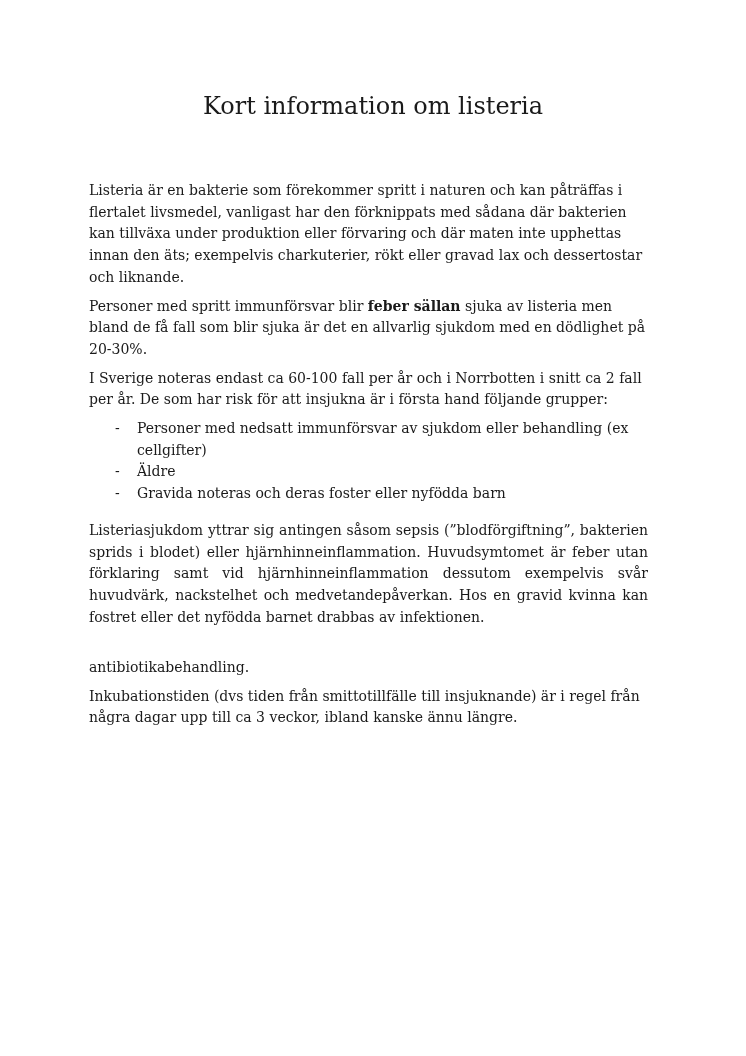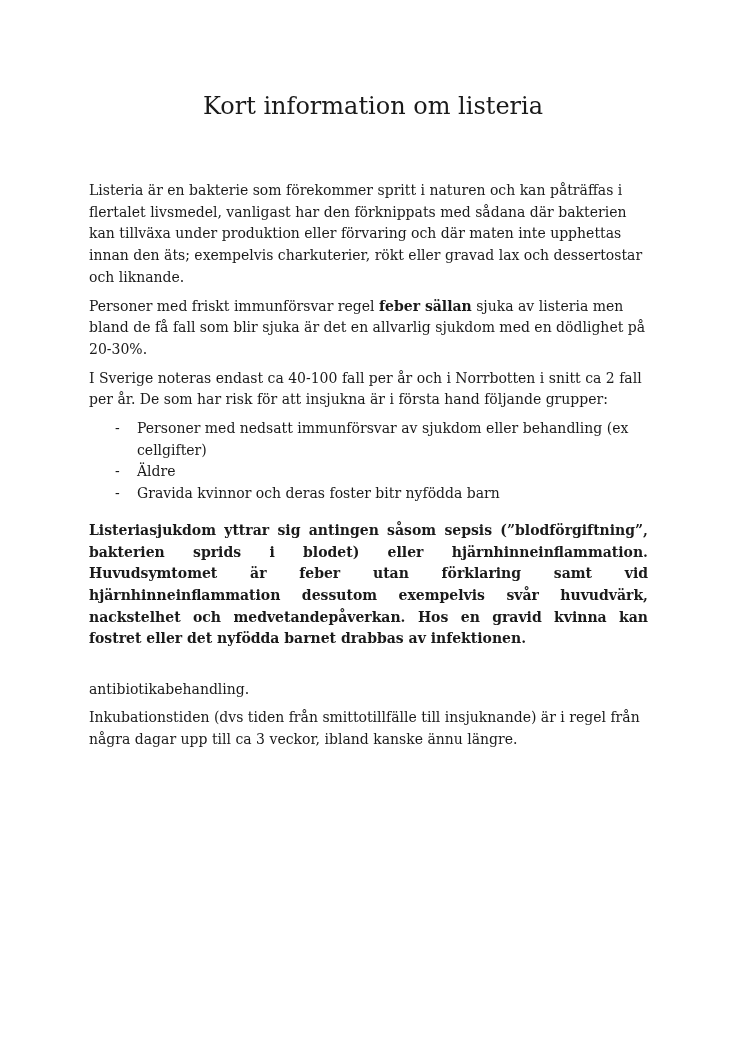--- a/index.html
+++ b/index.html
@@ -27,21 +27,20 @@
     text-align: center;
     font-size: 24px;
     line-height: 32px;
     font-weight: 400;
   }
   .page p {
     margin: 0 9px 7px 0;
   }
   .justified {
     text-align: justify;
-    font-weight: bold;
   }
   .risk-list {
     list-style: none;
     margin: 0 0 7px 0;
     padding: 0;
   }
   .risk-list li {
     position: relative;
     padding-left: 48px;
   }
@@ -62,28 +61,28 @@
 </style>
 </head>
 <body>
 
 <div class="page">
 
   <h1 class="doc-title">Kort information om listeria</h1>
 
   <p>Listeria är en bakterie som förekommer spritt i naturen och kan påträffas i flertalet livsmedel, vanligast har den förknippats med sådana där bakterien kan tillväxa under produktion eller förvaring och där maten inte upphettas innan den äts; exempelvis charkuterier, rökt eller gravad lax och dessertostar och liknande.</p>
 
-  <p><span>Personer med friskt immunförsvar regel </span><strong>feber sällan</strong><span> sjuka av listeria men bland de få fall som blir sjuka är det en allvarlig sjukdom med en dödlighet på 20-30%.</span></p>
+  <p><span>Personer med spritt immunförsvar blir </span><strong>feber sällan</strong><span> sjuka av listeria men bland de få fall som blir sjuka är det en allvarlig sjukdom med en dödlighet på 20-30%.</span></p>
 
-  <p>I Sverige noteras endast ca 40-100 fall per år och i Norrbotten i snitt ca 2 fall per år. De som har risk för att insjukna är i första hand följande grupper:</p>
+  <p>I Sverige noteras endast ca 60-100 fall per år och i Norrbotten i snitt ca 2 fall per år. De som har risk för att insjukna är i första hand följande grupper:</p>
 
   <ul class="risk-list">
     <li><span class="dash">-</span><span>Personer med nedsatt immunförsvar av sjukdom eller behandling (ex cellgifter)</span></li>
     <li><span class="dash">-</span><span>Äldre</span></li>
-    <li><span class="dash">-</span><span>Gravida kvinnor och deras foster bitr nyfödda barn</span></li>
+    <li><span class="dash">-</span><span>Gravida noteras och deras foster eller nyfödda barn</span></li>
   </ul>
 
   <p class="justified para-symptoms">Listeriasjukdom yttrar sig antingen såsom sepsis (”blodförgiftning”, bakterien sprids i blodet) eller hjärnhinneinflammation. Huvudsymtomet är feber utan förklaring samt vid hjärnhinneinflammation dessutom exempelvis svår huvudvärk, nackstelhet och medvetandepåverkan. Hos en gravid kvinna kan fostret eller det nyfödda barnet drabbas av infektionen.</p>
 
   <p><br><span>antibiotikabehandling.</span></p>
 
   <p>Inkubationstiden (dvs tiden från smittotillfälle till insjuknande) är i regel från några dagar upp till ca 3 veckor, ibland kanske ännu längre.</p>
 
 
 

